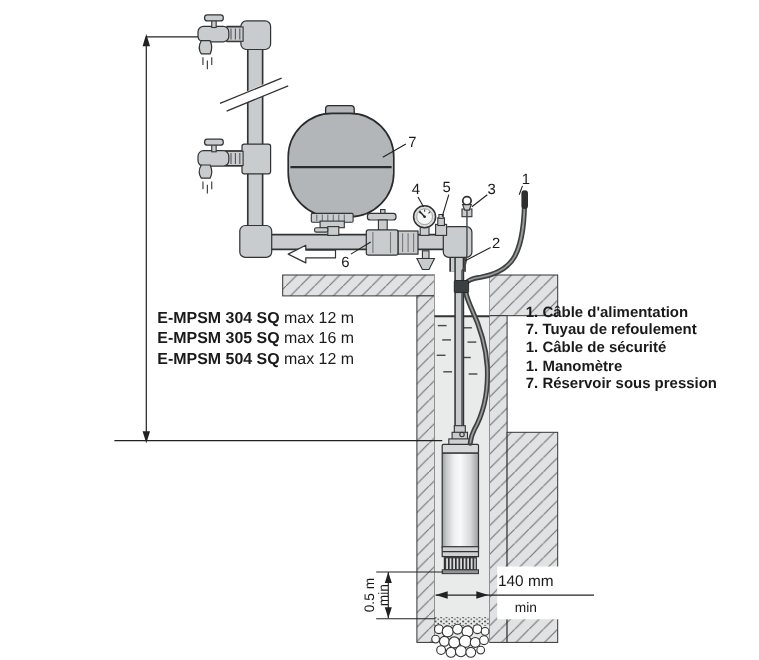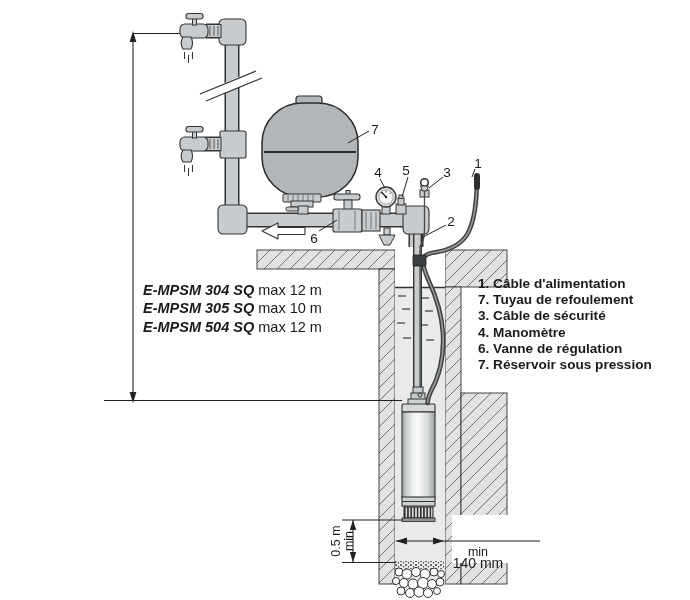--- a/index.html
+++ b/index.html
@@ -7,21 +7,21 @@
     --water:#e9ebeb; --cable:#3f3f3f; --ink:#1a1a1a;
   }
   html,body{margin:0;padding:0;background:#fff;}
   .stage{position:relative;width:690px;height:600px;background:#fff;overflow:hidden;
          font-family:"Liberation Sans", sans-serif;color:var(--ink);}
   .stage svg{position:absolute;left:0;top:0;}
   .txt{position:absolute;white-space:nowrap;}
   .center{transform:translate(-50%,-50%);}
   .rot{transform:translate(-50%,-50%) rotate(-90deg);}
   .model-list{left:143px;top:281px;font-size:14.5px;line-height:18.4px;}
-  .model-name{font-weight:bold;font-style:italic;}
+  .model-name{font-weight:bold;}
   .legend{left:478px;top:276px;font-size:13.6px;line-height:16.2px;font-weight:bold;}
   .callout{font-size:13.5px;}
   .dim-big{font-size:14px;}
   .dim-small{font-size:12.5px;}
   ul,li{margin:0;padding:0;list-style:none;}
 </style>
 </head>
 <body>
 
 <div class="stage">
@@ -254,39 +254,38 @@
     <line x1="443" y1="177" x2="429" y2="188"></line>
     <line x1="380" y1="179" x2="385" y2="188"></line>
     <line x1="408" y1="177" x2="402" y2="197"></line>
     <line x1="319" y1="231" x2="337" y2="220"></line>
     <line x1="369" y1="131" x2="348" y2="143"></line>
   </g>
 </svg>
 
 <div class="txt model-list">
   <div><span class="model-name">E-MPSM 304 SQ</span> <span>max 12 m</span></div>
-  <div><span class="model-name">E-MPSM 305 SQ</span> <span>max 10 m</span></div>
+  <div><span class="model-name">E-MPSM 305 SQ</span> <span>max 16 m</span></div>
   <div><span class="model-name">E-MPSM 504 SQ</span> <span>max 12 m</span></div>
 </div>
 
 <ul class="txt legend">
   <li>1. Câble d'alimentation</li>
   <li>7. Tuyau de refoulement</li>
-  <li>3. Câble de sécurité</li>
-  <li>4. Manomètre</li>
-  <li>6. Vanne de régulation</li>
+  <li>1. Câble de sécurité</li>
+  <li>1. Manomètre</li>
   <li>7. Réservoir sous pression</li>
 </ul>
 
 <div class="txt callout center" style="left:478px;top:163px;">1</div>
 <div class="txt callout center" style="left:451px;top:221px;">2</div>
 <div class="txt callout center" style="left:447px;top:172px;">3</div>
 <div class="txt callout center" style="left:378px;top:172px;">4</div>
 <div class="txt callout center" style="left:406px;top:170px;">5</div>
 <div class="txt callout center" style="left:314px;top:238px;">6</div>
 <div class="txt callout center" style="left:375px;top:129px;">7</div>
 
-<div class="txt dim-big center" style="left:478px;top:528px;margin-top:35px;">140 mm</div>
+<div class="txt dim-big center" style="left:478px;top:528px;">140 mm</div>
 <div class="txt dim-small center" style="left:478px;top:552px;">min</div>
 <div class="txt dim-small rot" style="left:336px;top:541px;">0.5 m</div>
 <div class="txt dim-small rot" style="left:349px;top:541px;">min</div>
 
 </div>
 
 </body></html>

